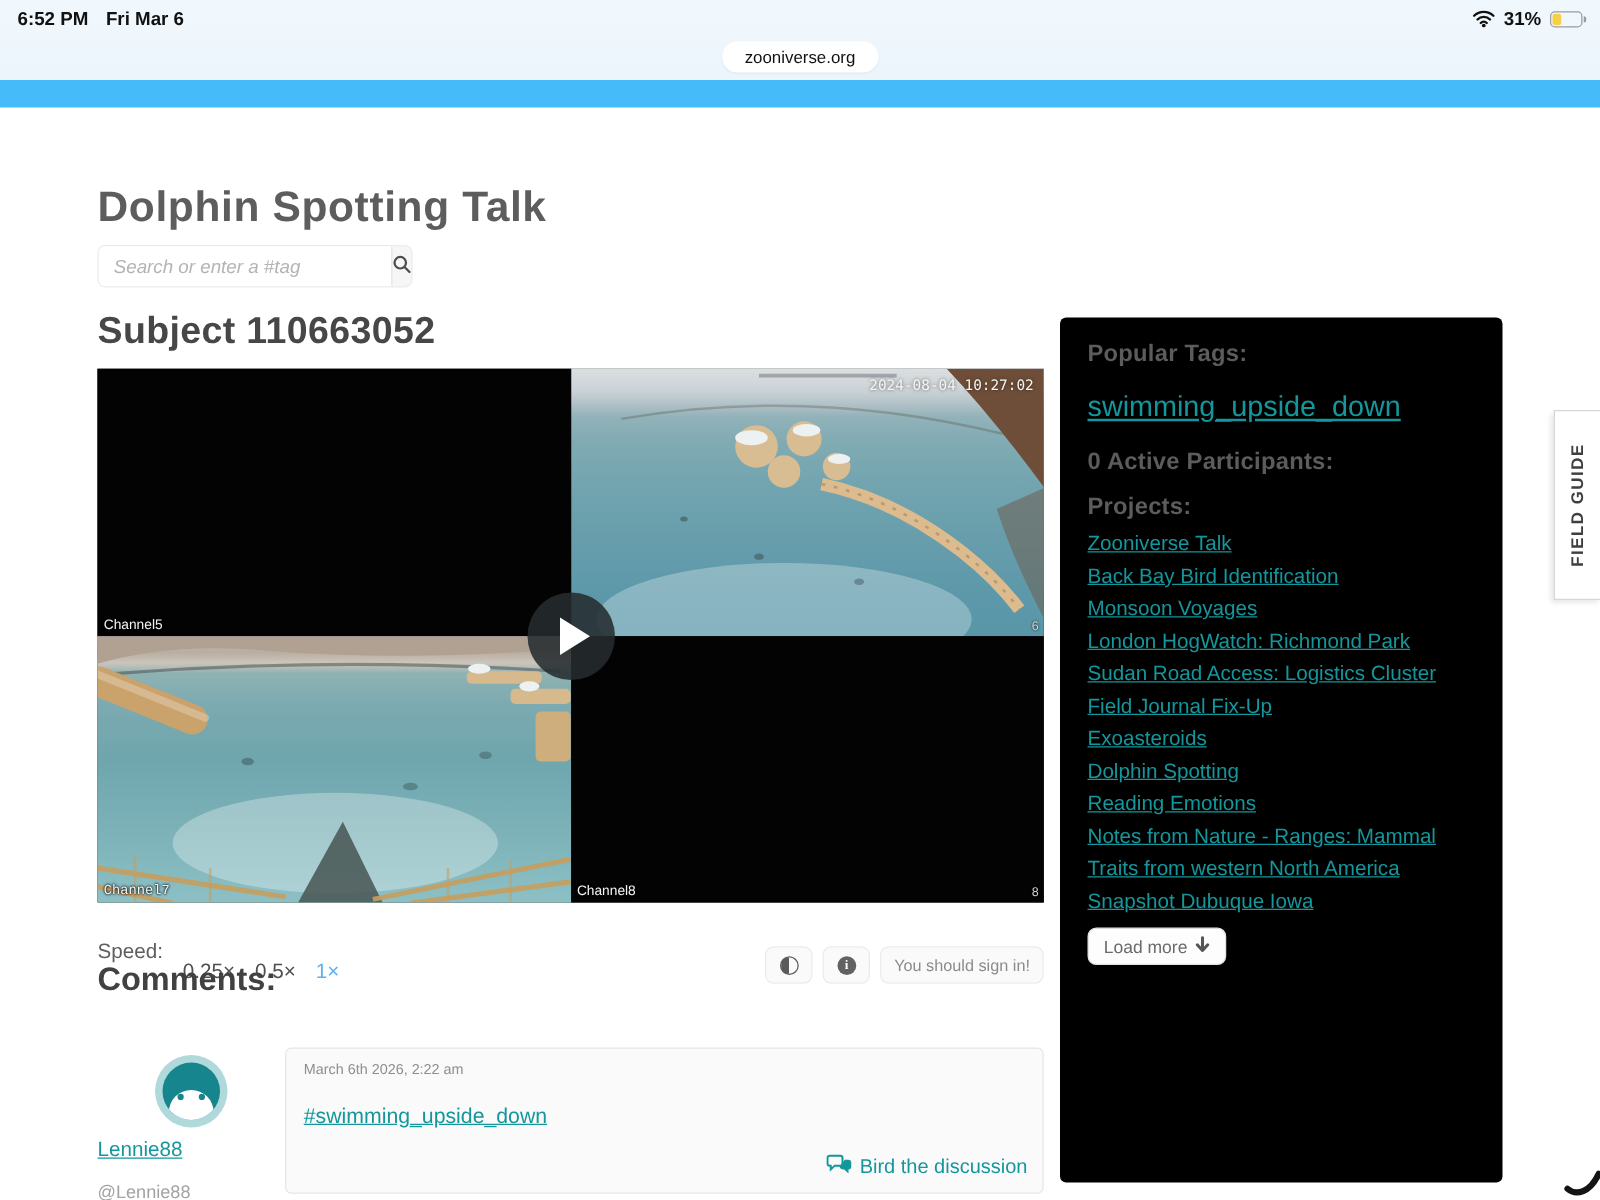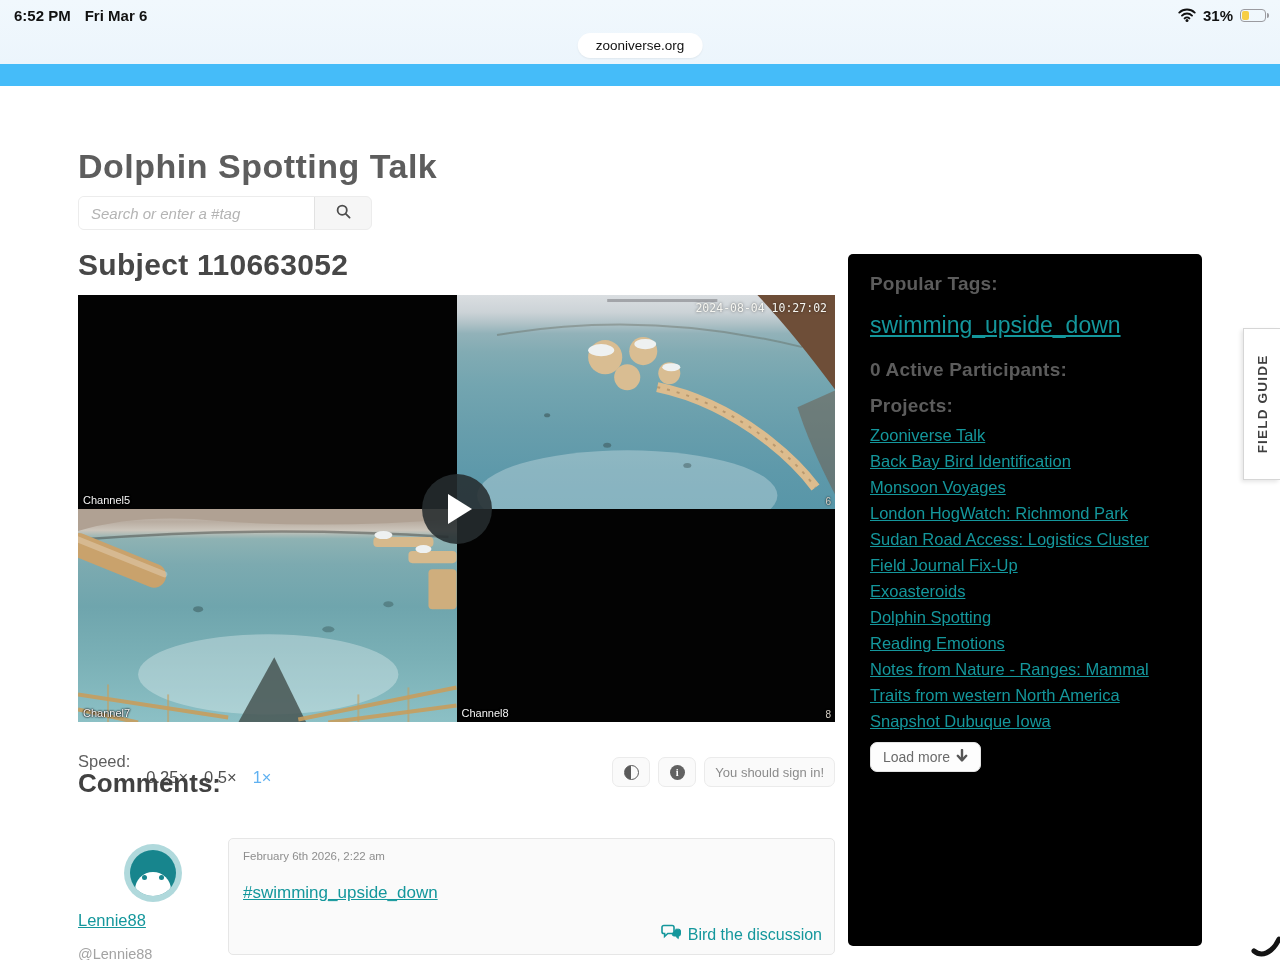--- a/index.html
+++ b/index.html
@@ -46,21 +46,21 @@
     position: absolute; left: 0; top: 64px; width: 1280px; height: 22px;
     background: #45bcf9;
   }
 
   
   .board-title {
     position: absolute; left: 78px; top: 147px;
     font-size: 34px; font-weight: 700; color: #5d5d5d; letter-spacing: 0.5px;
   }
   .searchbox {
-    position: absolute; left: 78px; top: 196px; height: 34px; width: 294px;
+    position: absolute; left: 78px; top: 196px; height: 34px; width: 252px;
     display: flex; background: #f6f6f6; border-radius: 6px; overflow: hidden;
     border: 1px solid #ececec;
   }
   .searchbox input {
     width: 236px; height: 100%; border: none; outline: none;
     border-right: 1px solid #e2e2e2; background: #fff;
     font-family: "Liberation Sans", sans-serif;
     font-style: italic; font-size: 15px; color: #555; padding: 0 12px;
   }
   .searchbox input::placeholder { color: #b4b4b4; }
@@ -82,20 +82,21 @@
   .feed { position: relative; overflow: hidden; }
   .feed-black { background: #030303; }
   .feed svg.scene { position: absolute; inset: 0; width: 100%; height: 100%; }
   .feed-tr {
     background: linear-gradient(180deg,#dadee1 0%,#ccd3d7 8%,#b2c3c8 13%,
       #92b2b9 18%,#81abb3 27%,#73a5b0 42%,#689eac 62%,#5e99aa 82%,#5896a8 100%);
   }
   .feed-bl {
     background: linear-gradient(180deg,#c8c0b6 0%,#b9ada1 6%,#ccc5bb 10%,
       #8eb2b3 14%,#7caab0 26%,#6fa5ad 46%,#7ab0b6 70%,#8cc0c5 100%);
+    font-family: Liberation Mono, monospace;
   }
   .chan-label {
     position: absolute; left: 5px; bottom: 3px; color: #f3f3f3;
     font-size: 11px; text-shadow: 0 0 2px #000, 0 0 2px #000;
   }
   .corner-digit {
     position: absolute; right: 4px; bottom: 2px; color: #d8d2c8;
     font-size: 10px; text-shadow: 0 0 2px #000;
   }
   .osd-timestamp {
@@ -374,21 +375,21 @@
         <div class="avatar-chin">
           <span class="avatar-eye l"></span>
             <span class="avatar-eye r"></span>
         </div>
       </div>
     </div>
     <a class="username-link">Lennie88</a>
     <div class="handle">@Lennie88</div>
   </div>
   <div class="comment-card">
-    <div class="comment-date">February 6th 2026, 2:22 am</div>
+    <div class="comment-date">March 6th 2026, 2:22 am</div>
     <a class="comment-body">#swimming_upside_down</a>
     <div class="view-discussion">
       <span>
         <svg width="21" height="17" viewBox="0 0 21 17">
           <path d="M2.8 1.5 h8.4 a1.8 1.8 0 0 1 1.8 1.8 v4.4 a1.8 1.8 0 0 1 -1.8 1.8 h-4.4 l-3.2 3 v-3 h-0.8 a1.8 1.8 0 0 1 -1.8 -1.8 v-4.4 a1.8 1.8 0 0 1 1.8 -1.8 z" fill="none" stroke="#14979c" stroke-width="1.6"></path>
           <path d="M14.6 5.2 h3.2 a1.7 1.7 0 0 1 1.7 1.7 v3.4 a1.7 1.7 0 0 1 -1.7 1.7 h-0.5 v2.6 l-2.9 -2.6 h-1.4 a1.7 1.7 0 0 1 -1.7 -1.7 v-1" fill="#14979c" stroke="#14979c" stroke-width="1"></path>
         </svg>
       </span>
       <span>Bird the discussion</span>
     </div>

